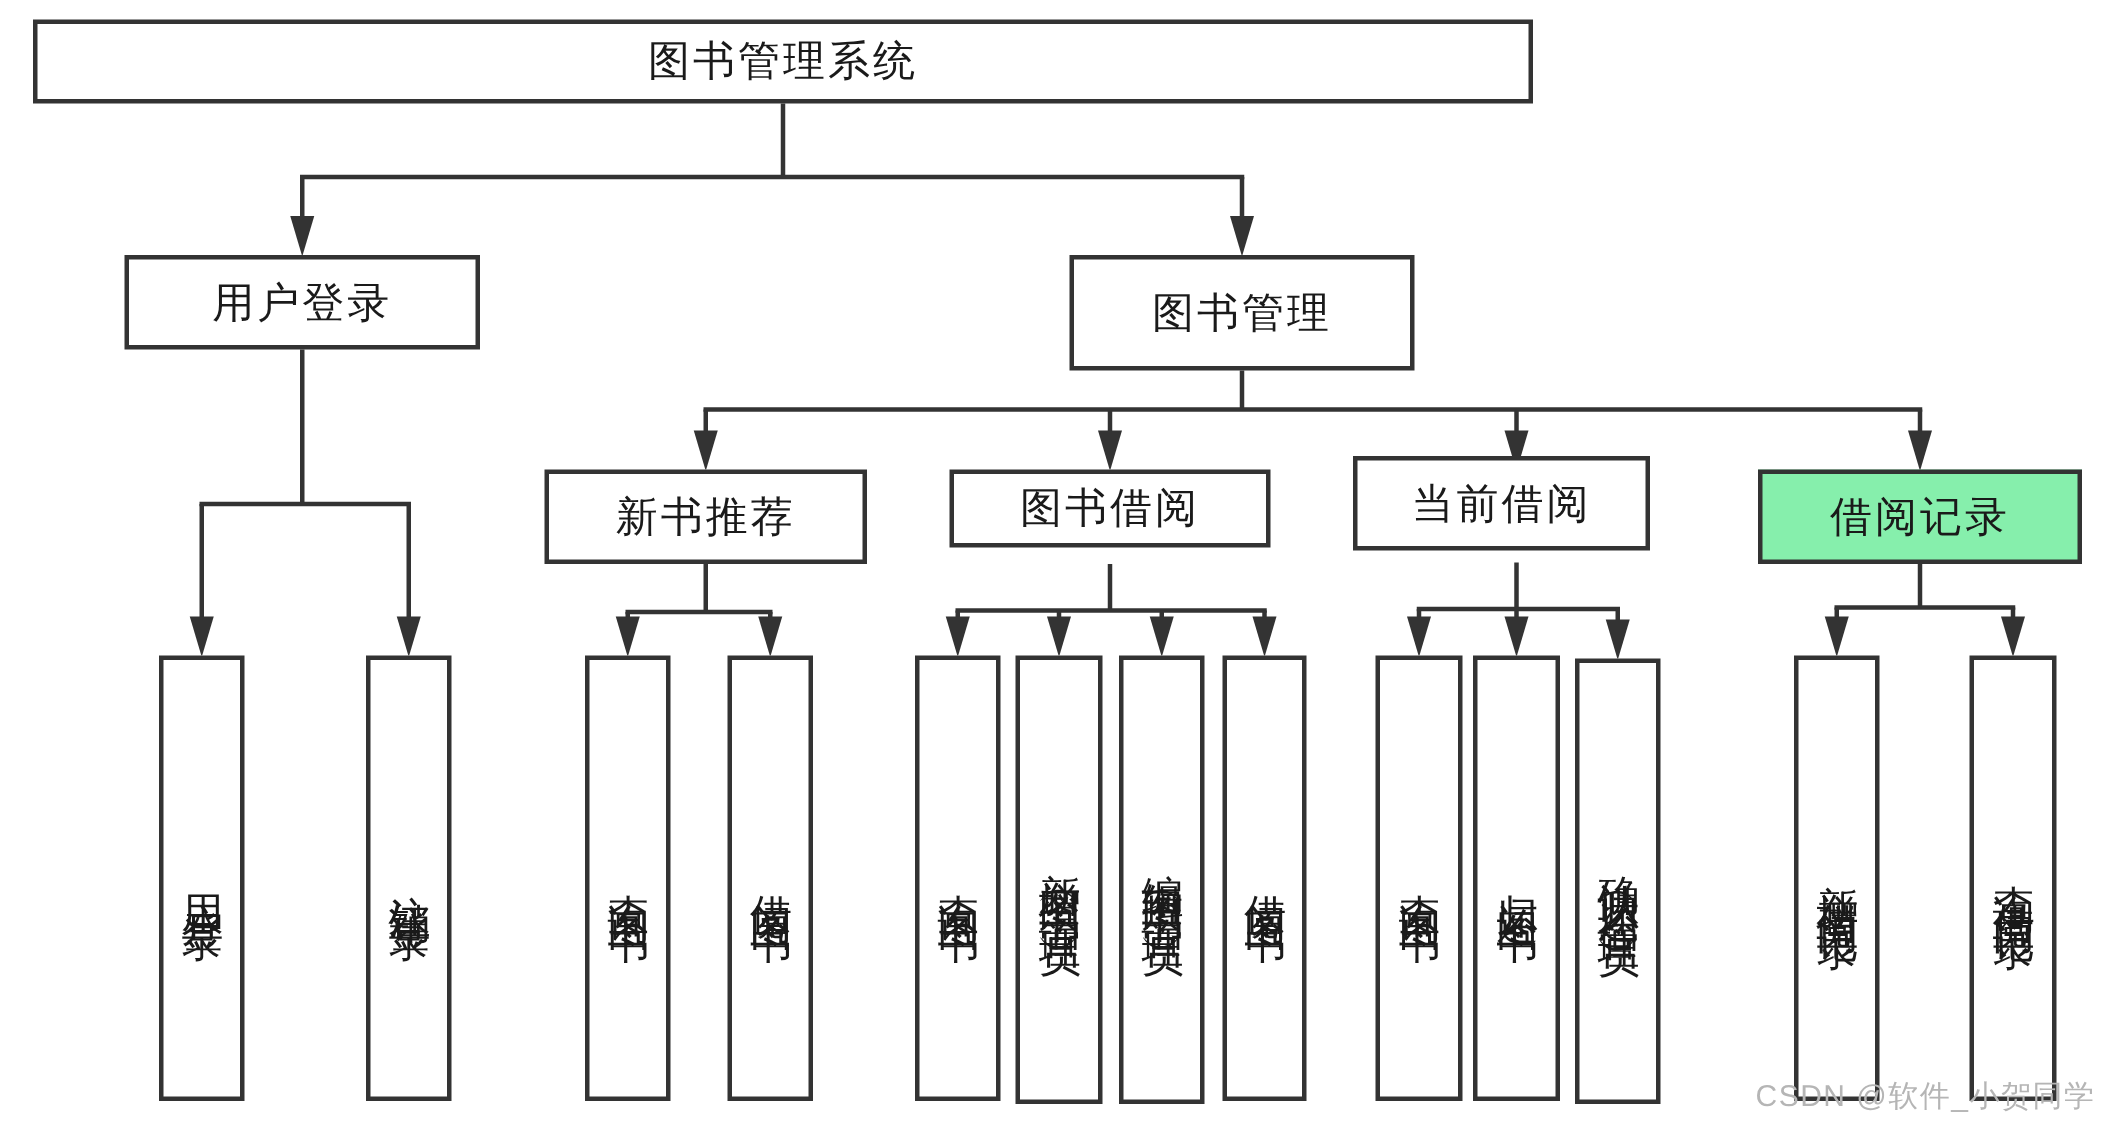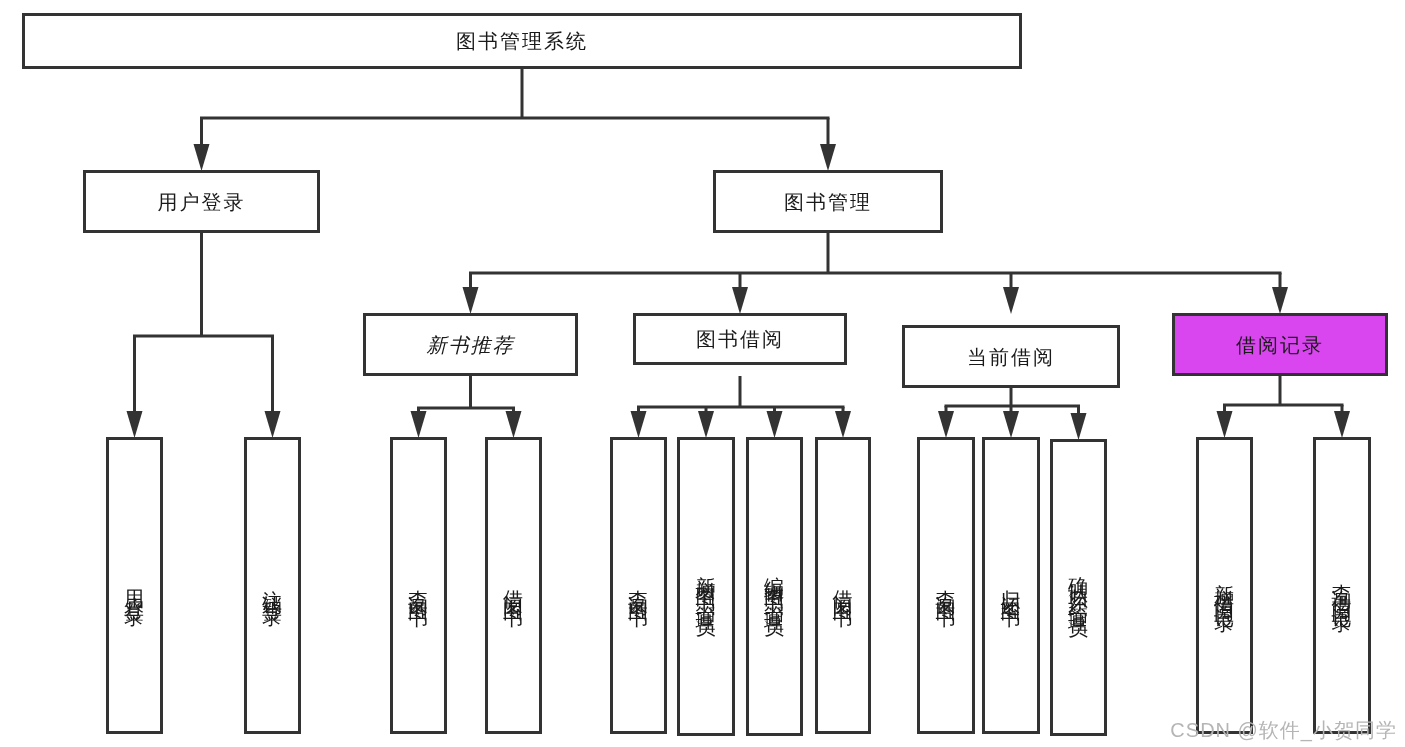--- a/index.html
+++ b/index.html
@@ -32,21 +32,21 @@
   }
   .node {
     position: absolute;
     box-sizing: border-box;
     border: 3px solid #333333;
     background: #ffffff;
     color: #1a1a1a;
     display: flex;
     align-items: center;
     justify-content: center;
-    font-size: 20px;
+    font-size: 28px;
     line-height: 1;
     text-align: center;
   }
   .node.h {
     letter-spacing: 2px;
     white-space: nowrap;
   }
   .node.v {
     writing-mode: vertical-rl;
     text-orientation: mixed;
@@ -118,27 +118,27 @@
       <line x1="1280" y1="375" x2="1280" y2="405" stroke="#333333" stroke-width="3"></line>
       <line x1="1223" y1="405" x2="1343.5" y2="405" stroke="#333333" stroke-width="3"></line>
       <line x1="1224.5" y1="405" x2="1224.5" y2="414" stroke="#333333" stroke-width="3"></line>
       <polygon points="1224.5,438 1216.5,411 1232.5,411" fill="#333333"></polygon>
       <line x1="1342" y1="405" x2="1342" y2="414" stroke="#333333" stroke-width="3"></line>
       <polygon points="1342,438 1334,411 1350,411" fill="#333333"></polygon>
     </svg>
   <div class="node-layer">
       <div class="node h" style="left: 22px; top: 13px; width: 1000px; height: 56px; border-color: rgb(51, 51, 51); background: rgb(255, 255, 255); color: rgb(26, 26, 26);">图书管理系统</div>
       <div class="node h" style="left: 83px; top: 170px; width: 237px; height: 63px; border-color: rgb(51, 51, 51); background: rgb(255, 255, 255); color: rgb(26, 26, 26);">用户登录</div>
-      <div class="node h" style="left: 713px; top: 170px; width: 230px; height: 63px; border-color: rgb(51, 51, 51); background: rgb(255, 255, 255); color: rgb(26, 26, 26);">图书管理</div>
+      <div class="node h" style="left: 713px; top: 170px; width: 230px; height: 77px; border-color: rgb(51, 51, 51); background: rgb(255, 255, 255); color: rgb(26, 26, 26);">图书管理</div>
       <div class="node v" style="left: 106px; top: 437px; width: 57px; height: 297px; border-color: rgb(51, 51, 51); background: rgb(255, 255, 255); color: rgb(26, 26, 26);">用户登录</div>
       <div class="node v" style="left: 244px; top: 437px; width: 57px; height: 297px; border-color: rgb(51, 51, 51); background: rgb(255, 255, 255); color: rgb(26, 26, 26);">注销登录</div>
-      <div class="node h" style="left: 363px; top: 313px; width: 215px; height: 63px; border-color: rgb(51, 51, 51); background: rgb(255, 255, 255); color: rgb(26, 26, 26); font-style: italic;">新书推荐</div>
+      <div class="node h" style="left: 363px; top: 313px; width: 215px; height: 63px; border-color: rgb(51, 51, 51); background: rgb(255, 255, 255); color: rgb(26, 26, 26);">新书推荐</div>
       <div class="node h" style="left: 633px; top: 313px; width: 214px; height: 52px; border-color: rgb(51, 51, 51); background: rgb(255, 255, 255); color: rgb(26, 26, 26);">图书借阅</div>
-      <div class="node h" style="left: 902px; top: 325px; width: 218px; height: 63px; border-color: rgb(51, 51, 51); background: rgb(255, 255, 255); color: rgb(26, 26, 26);">当前借阅</div>
-      <div class="node h" style="left: 1172px; top: 313px; width: 216px; height: 63px; border-color: rgb(51, 51, 51); background: #d946ef; color: rgb(26, 26, 26);">借阅记录</div>
+      <div class="node h" style="left: 902px; top: 304px; width: 198px; height: 63px; border-color: rgb(51, 51, 51); background: rgb(255, 255, 255); color: rgb(26, 26, 26);">当前借阅</div>
+      <div class="node h" style="left: 1172px; top: 313px; width: 216px; height: 63px; border-color: rgb(51, 51, 51); background: #86efac; color: rgb(26, 26, 26);">借阅记录</div>
       <div class="node v" style="left: 390px; top: 437px; width: 57px; height: 297px; border-color: rgb(51, 51, 51); background: rgb(255, 255, 255); color: rgb(26, 26, 26);">查询图书</div>
       <div class="node v" style="left: 485px; top: 437px; width: 57px; height: 297px; border-color: rgb(51, 51, 51); background: rgb(255, 255, 255); color: rgb(26, 26, 26);">借阅图书</div>
       <div class="node v" style="left: 610px; top: 437px; width: 57px; height: 297px; border-color: rgb(51, 51, 51); background: rgb(255, 255, 255); color: rgb(26, 26, 26);">查询图书</div>
       <div class="node v" style="left: 677px; top: 437px; width: 58px; height: 299px; border-color: rgb(51, 51, 51); background: rgb(255, 255, 255); color: rgb(26, 26, 26);">新增图书（管理员）</div>
       <div class="node v" style="left: 746px; top: 437px; width: 57px; height: 299px; border-color: rgb(51, 51, 51); background: rgb(255, 255, 255); color: rgb(26, 26, 26);">编辑图书（管理员）</div>
       <div class="node v" style="left: 815px; top: 437px; width: 56px; height: 297px; border-color: rgb(51, 51, 51); background: rgb(255, 255, 255); color: rgb(26, 26, 26);">借阅图书</div>
       <div class="node v" style="left: 917px; top: 437px; width: 58px; height: 297px; border-color: rgb(51, 51, 51); background: rgb(255, 255, 255); color: rgb(26, 26, 26);">查询图书</div>
       <div class="node v" style="left: 982px; top: 437px; width: 58px; height: 297px; border-color: rgb(51, 51, 51); background: rgb(255, 255, 255); color: rgb(26, 26, 26);">归还图书</div>
       <div class="node v" style="left: 1050px; top: 439px; width: 57px; height: 297px; border-color: rgb(51, 51, 51); background: rgb(255, 255, 255); color: rgb(26, 26, 26);">确认归还（管理员）</div>
       <div class="node v" style="left: 1196px; top: 437px; width: 57px; height: 297px; border-color: rgb(51, 51, 51); background: rgb(255, 255, 255); color: rgb(26, 26, 26);">新增借阅记录</div>

